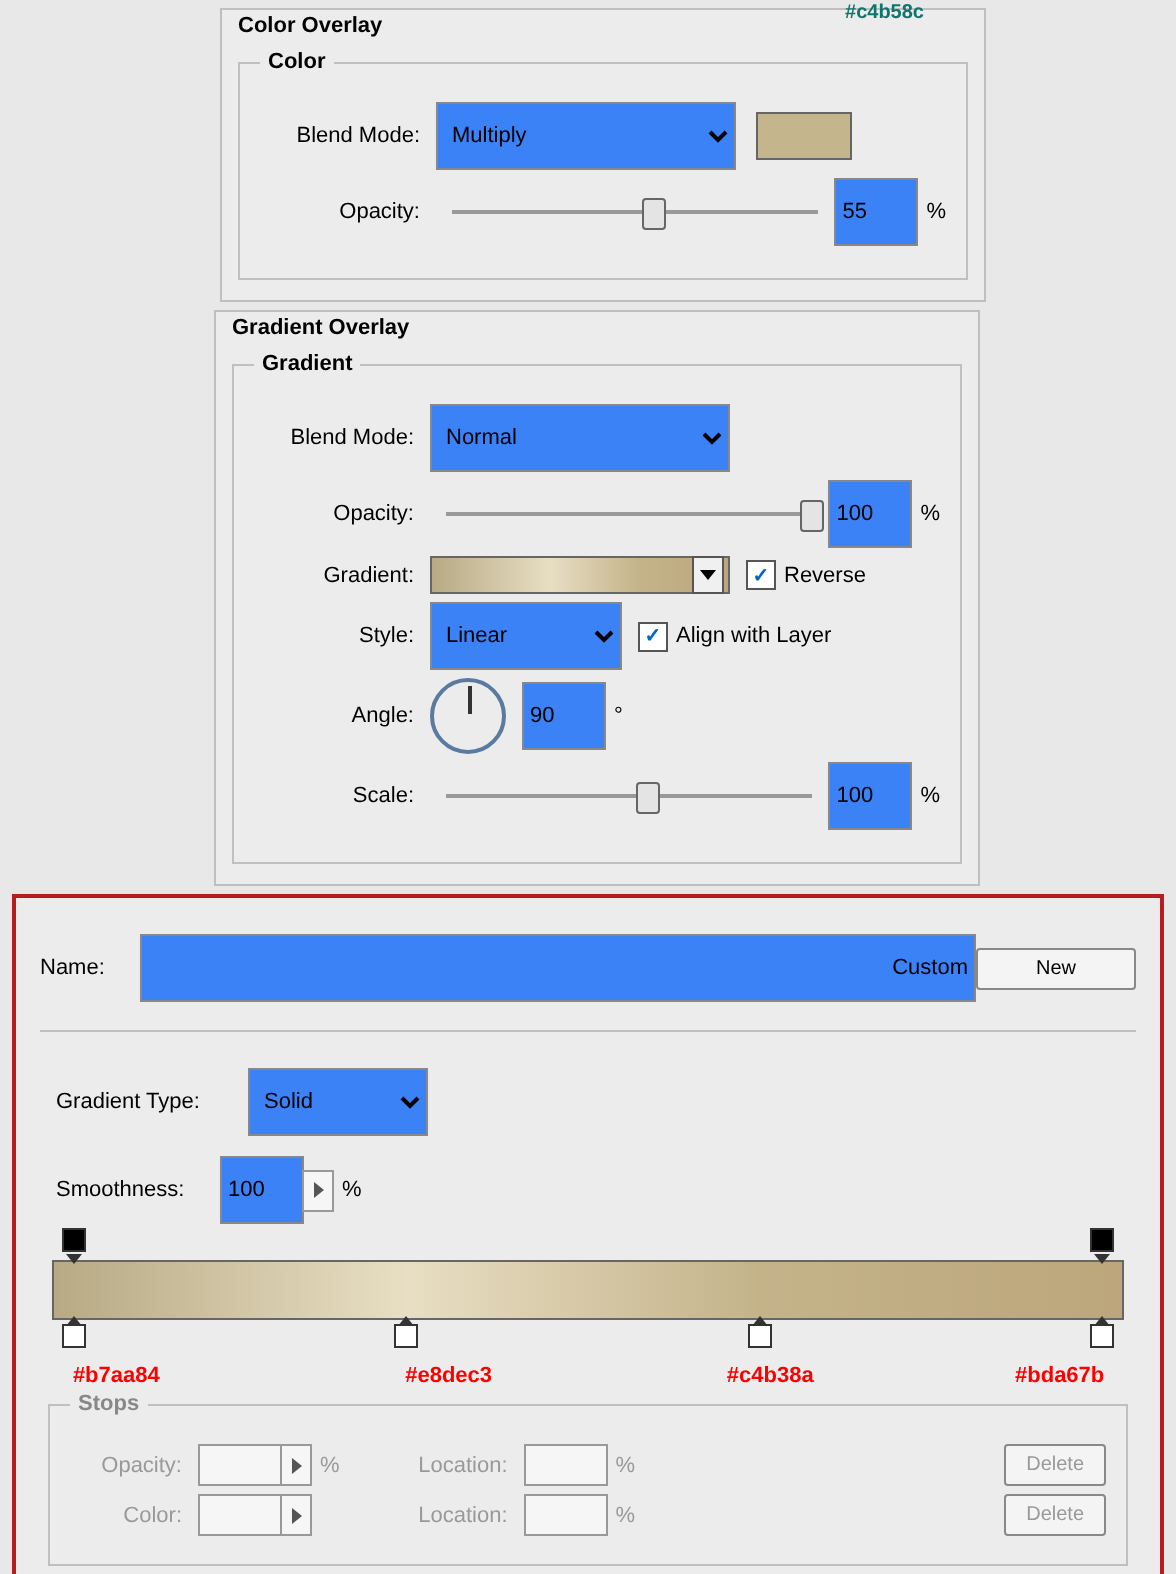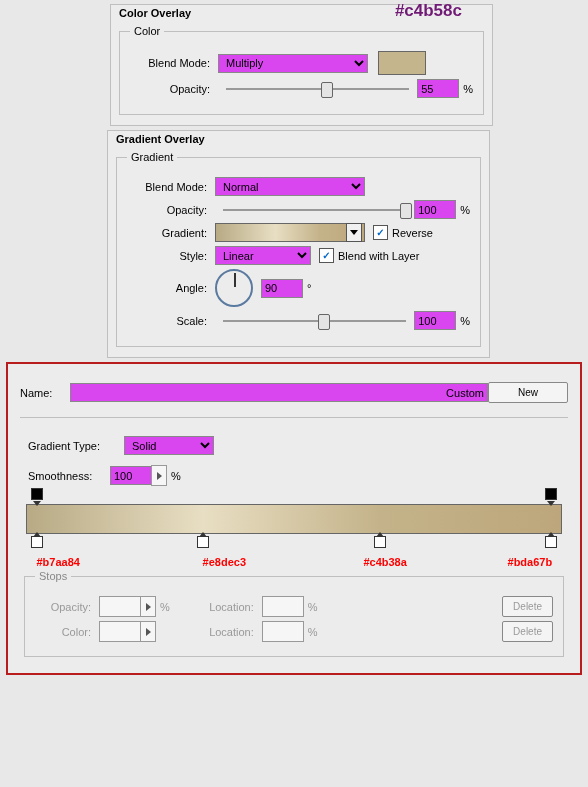--- a/index.html
+++ b/index.html
@@ -1,36 +1,36 @@
 <!DOCTYPE html>
 <html><head>
 <meta charset="utf-8">
 <style>
   html,body{margin:0;padding:0;background:#e8e8e8;font-family:Tahoma,Arial,sans-serif;font-size:11px;color:#000;width:588px}
   .panel{background:#ececec;border:1px solid #bfbfbf;margin:4px 6px;padding:6px 8px 10px 8px;position:relative}
   .panel-title{font-weight:bold;font-size:11px;position:relative;top:-4px;margin-bottom:2px}
   fieldset.inner{border:1px solid #bfbfbf;margin:0;padding:10px 10px 12px 10px}
-  fieldset.inner legend{font-weight:normal;font-size:11px;padding:0 4px}
+  fieldset.inner legend{font-weight:bold;font-size:11px;padding:0 4px}
   .row{display:flex;align-items:center;margin:4px 0}
   .lbl{width:80px;text-align:right;margin-right:8px}
-  select,input[type=text]{border:1px solid #888;height:19px;font-size:11px;padding:0 3px;background:#d946ef;box-sizing:border-box}
+  select,input[type=text]{border:1px solid #888;height:34px;font-size:11px;padding:0 3px;background:#3b82f6;box-sizing:border-box}
   select.blend{width:150px}
   input.num{width:42px;text-align:left}
   .swatch{width:46px;height:22px;border:1px solid #666;margin-left:10px}
   .slider{position:relative;flex:1;height:16px;margin:0 8px}
   .slider-track{position:absolute;top:7px;left:0;right:0;height:2px;background:#999}
   .slider-thumb{position:absolute;top:1px;width:10px;height:14px;background:#e4e4e4;border:1px solid #666;border-radius:2px;transform:translateX(-50%)}
   .pct{margin-left:4px}
   .grad-preview{width:150px;height:19px;border:1px solid #666;background:linear-gradient(to right,#b7aa84,#e8dec3 40%,#c4b38a 70%,#bda67b);display:flex;align-items:center;justify-content:flex-end;padding-right:2px;box-sizing:border-box}
   .drop-btn{width:14px;height:17px;background:#f0f0f0;border:1px solid #555;display:flex;align-items:center;justify-content:center}
   .tri-down{width:0;height:0;border-left:4px solid transparent;border-right:4px solid transparent;border-top:5px solid #000}
   .checkbox{width:13px;height:13px;border:1px solid #555;background:#fff;display:flex;align-items:center;justify-content:center;margin-right:4px;font-size:10px;color:#06c;font-weight:bold}
   .angle-dial{width:34px;height:34px;border:2px solid #5a7aa0;border-radius:50%;margin-right:8px;position:relative}
   .angle-dial::after{content:'';position:absolute;left:50%;top:2px;width:2px;height:14px;background:#333;transform-origin:bottom center}
-  .annot{color:#701a75;font-weight:bold;font-size:17px;position:absolute}
+  .annot{color:#0f766e;font-weight:bold;font-size:10px;position:absolute}
   
   .editor{border:2px solid #b91c1c;background:#ececec;margin:4px 6px;padding:14px 12px 12px 12px}
   .btn{border:1px solid #888;background:#f4f4f4;height:21px;font-size:10px;padding:0 10px;border-radius:2px}
   .big-grad{position:relative;margin:18px 2px 36px 2px}
   .big-grad .bar{height:28px;border:1px solid #666;background:linear-gradient(to right,#b7aa84,#e8dec3 33%,#c4b38a 66%,#bda67b)}
   .stop-top,.stop-bot{position:absolute;width:12px;height:14px;transform:translateX(-50%)}
   .stop-top{top:-16px}
   .stop-bot{bottom:-16px}
   .stop-top::before,.stop-bot::before{content:'';position:absolute;left:0;top:0;width:10px;height:10px;border:1px solid #333;background:#fff}
   .stop-top::after{content:'';position:absolute;left:2px;bottom:-4px;width:0;height:0;border-left:4px solid transparent;border-right:4px solid transparent;border-top:5px solid #333}
@@ -97,21 +97,21 @@
         </div>
       <span style="width:8px"></span>
       <span class="checkbox">✓</span>
       <span>Reverse</span>
     </div>
     <div class="row">
       <span class="lbl">Style:</span>
       <select style="width:96px"><option>Linear</option></select>
       <span style="width:8px"></span>
       <span class="checkbox">✓</span>
-      <span>Blend with Layer</span>
+      <span>Align with Layer</span>
     </div>
     <div class="row">
       <span class="lbl">Angle:</span>
       <div class="angle-dial"></div>
       <input type="text" class="num" value="90" style="">
       <span class="pct">°</span>
     </div>
     <div class="row">
       <span class="lbl">Scale:</span>
       <div class="slider">

